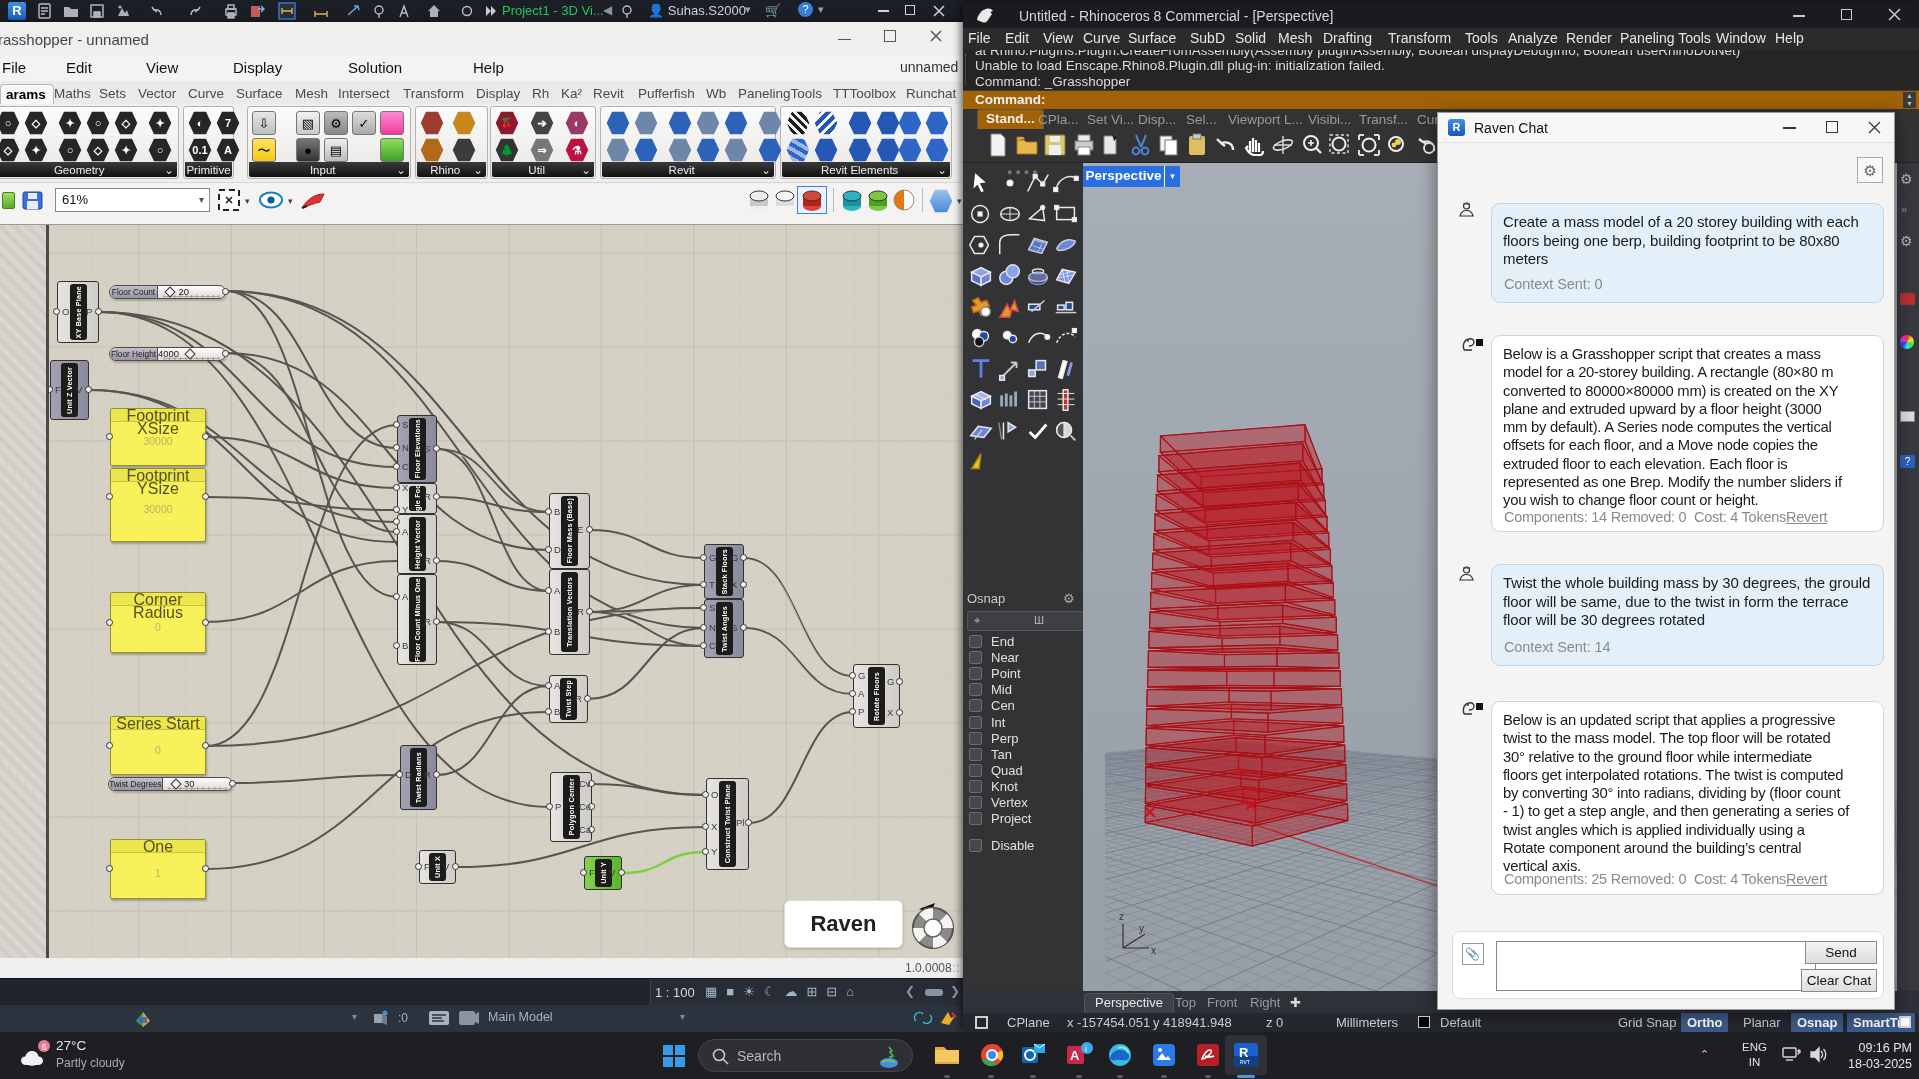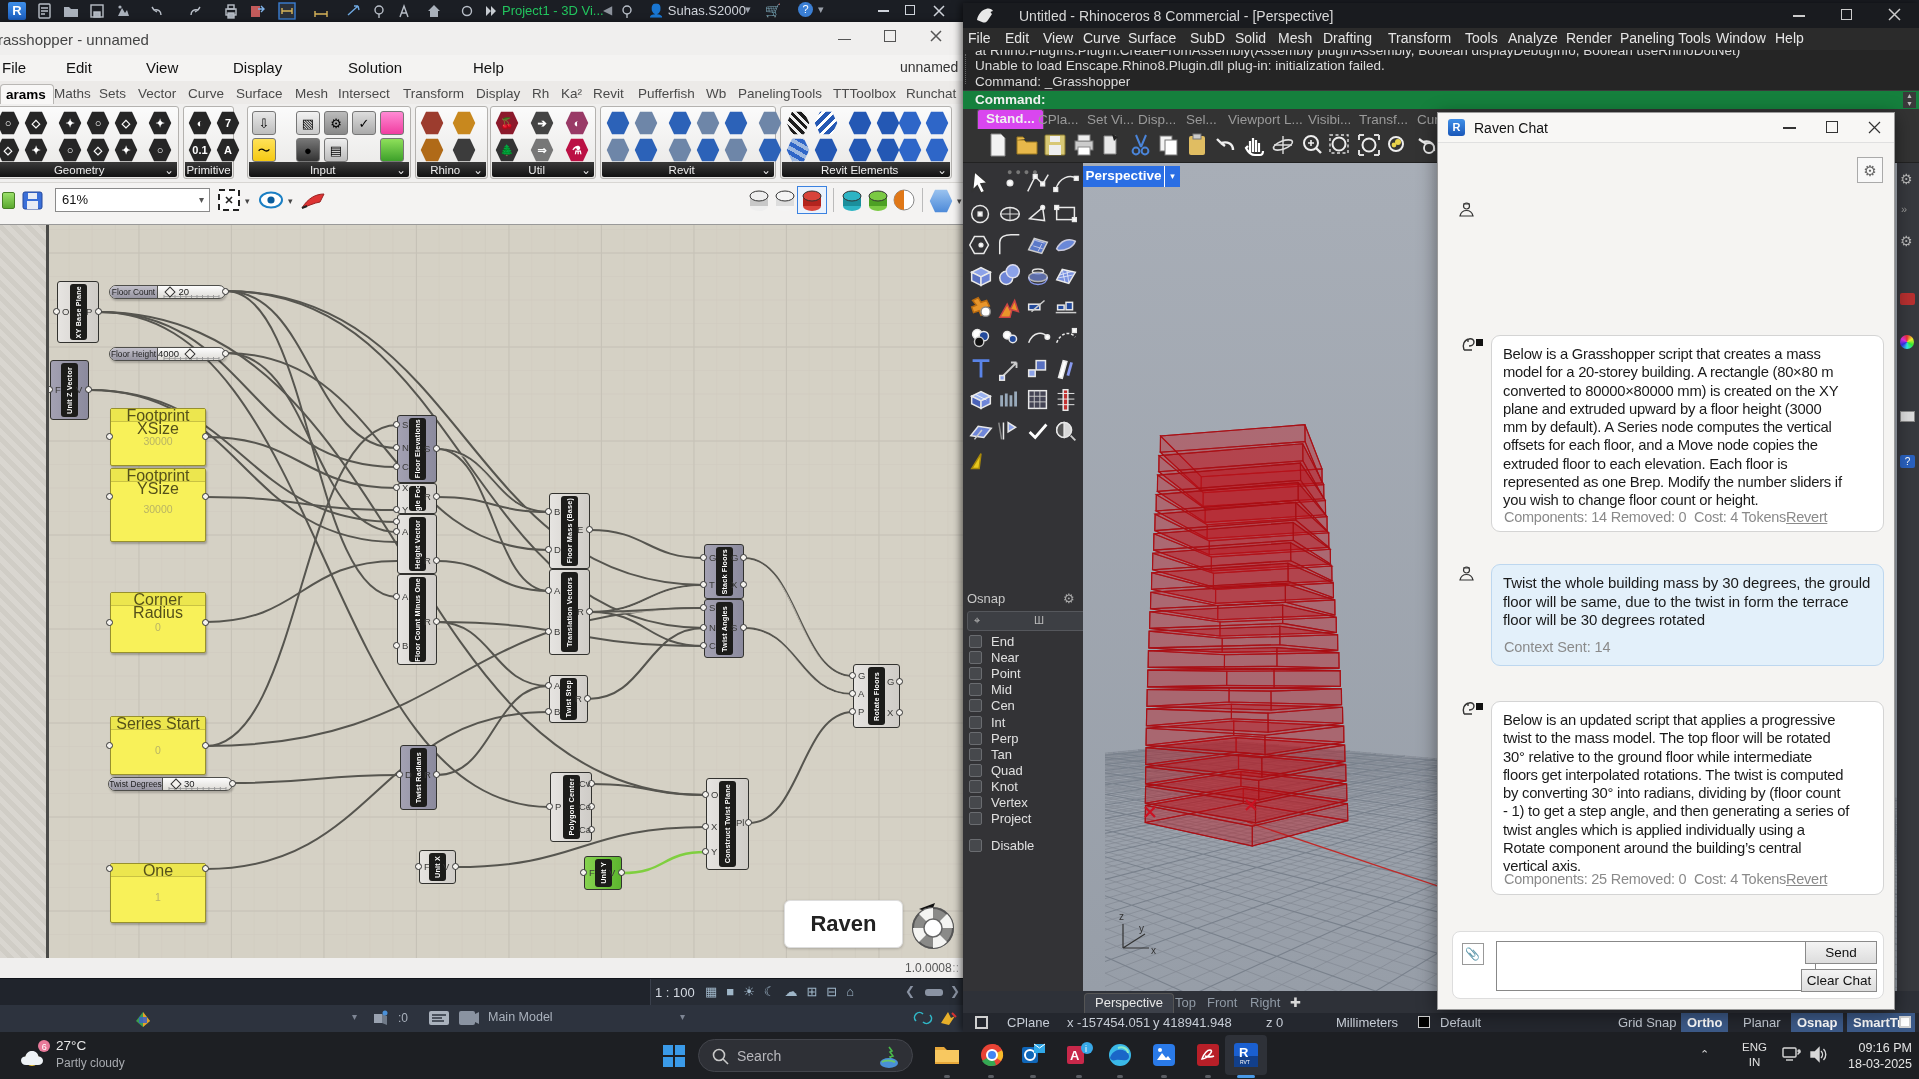--- a/index.html
+++ b/index.html
@@ -46,21 +46,21 @@
 #gbtn{position:absolute;left:784px;top:675px;width:119px;height:48px;background:#fff;border:1px solid #ddd;border-radius:6px;box-shadow:0 1px 3px rgba(0,0,0,.2);font-size:22px;font-weight:700;color:#222;text-align:center;line-height:46px}
 
 #rvb1{left:0;top:978px;width:963px;height:27px;background:#272c35;border-top:1px solid #11141a}
 #rvb2{left:0;top:1005px;width:963px;height:27px;background:#2d333e;color:#aab2bd;font-size:12.5px}
 
 #rh{left:963px;top:3px;width:956px;height:1029px;background:#2e3138;box-shadow:-2px 0 8px rgba(0,0,0,.6)}
 .rh-title{position:absolute;left:0;top:0;width:100%;height:25px;background:#191b1f;color:#d8d8d8;font-size:14px}
 .rh-menu{position:absolute;left:0;top:25px;width:100%;height:22px;background:#2b2b2b;color:#e6e6e6;font-size:14px}
 .rh-menu b{position:absolute;top:2px;font-weight:400}
 .rh-cmd{position:absolute;left:0;top:47px;width:100%;height:41px;background:#252525;color:#dcdcdc;font-size:13.5px;overflow:hidden;border-bottom:1px solid #3a3a3a}
-.rh-prompt{position:absolute;left:0;top:88px;width:100%;height:18px;background:#15803d;color:#f0f0f0;font-size:13.5px;font-weight:700}
+.rh-prompt{position:absolute;left:0;top:88px;width:100%;height:18px;background:#a16207;color:#f0f0f0;font-size:13.5px;font-weight:700}
 .rh-tabs{position:absolute;left:0;top:106px;width:100%;height:20px;background:#333333;color:#9a9a9a;font-size:13.5px}
 .rh-toolbar{position:absolute;left:0;top:126px;width:100%;height:34px;background:#333333;border-bottom:1px solid #222}
 .rh-left{position:absolute;left:0;top:160px;width:120px;height:828px;background:#333336}
 .rh-right{position:absolute;left:934px;top:160px;width:22px;height:828px;background:#37393e}
 .rh-vtabs{position:absolute;left:0;top:988px;width:100%;height:22px;background:#2e3138;color:#909aa5;font-size:13px}
 .rh-status{position:absolute;left:0;top:1010px;width:100%;height:19px;background:#24272e;color:#c7cdd6;font-size:13px}
 .osnap-cb{position:absolute;width:13px;height:13px;background:#46484c;border:1px solid #6a6c70;border-radius:2px}
 .osnap-t{position:absolute;color:#e0e0e0;font-size:13px}
 
 #raven{left:1437px;top:112px;width:458px;height:898px;background:#f5f4f2;border:1px solid #9a9a9a;box-shadow:0 4px 18px rgba(0,0,0,.45)}
@@ -563,21 +563,21 @@
           <div class="yv">0</div>
         </div>
         <div class="port" style="left:106px;top:393.5px"></div>
         <div class="port" style="left:202px;top:393.5px"></div>
         <div class="ypanel" style="left:110px;top:491px;width:96px;height:59px">
           <div class="yt">Series Start</div>
           <div class="yv">0</div>
         </div>
         <div class="port" style="left:106px;top:516.5px"></div>
         <div class="port" style="left:202px;top:516.5px"></div>
-        <div class="ypanel" style="left:110px;top:638px;width:96px;height:60px">
+        <div class="ypanel" style="left:110px;top:614px;width:96px;height:60px">
           <div class="yt">One</div>
           <div class="yv">1</div>
         </div>
         <div class="port" style="left:106px;top:640.0px"></div>
         <div class="port" style="left:202px;top:640.0px"></div>
         <div class="slider" style="left:109px;top:60px;width:117px">
           <div class="sl" style="width:48px;line-height:13px">Floor Count</div>
           <svg style="position:absolute;right:3px;top:0" width="61" height="13">
             <line x1="3.0" y1="9" x2="3.0" y2="12" stroke="#999" stroke-width="1"></line>
             <line x1="8.5" y1="9" x2="8.5" y2="12" stroke="#999" stroke-width="1"></line>
@@ -731,21 +731,21 @@
         <div style="position:absolute;left:12px;top:-7px;white-space:nowrap">at Rhino.PlugIns.PlugIn.CreateFromAssembly(Assembly pluginAssembly, Boolean displayDebugInfo, Boolean useRhinoDotNet)</div>
         <div style="position:absolute;left:12px;top:8px">Unable to load Enscape.Rhino8.Plugin.dll plug-in: initialization failed.</div>
         <div style="position:absolute;left:12px;top:24px">Command: _Grasshopper</div>
         <div style="position:absolute;left:2px;top:4px;width:3px;height:30px;border-left:1px dotted #666"></div>
       </div>
       <div class="rh-prompt">
         <span style="position:absolute;left:12px;top:1px">Command:</span>
         <div style="position:absolute;right:3px;top:1px;width:13px;height:16px;background:#3a3a3a;color:#bbb;font-size:7px;text-align:center;line-height:8px">▲<br>▼</div>
       </div>
       <div class="rh-tabs">
-        <span style="position:absolute;left:14px;top:0;background:#d946ef;border:1px solid #555;border-bottom:none;border-radius:3px 3px 0 0;padding:1px 8px 3px;color:#f0f0f0;font-weight:700">Stand...</span>
+        <span style="position:absolute;left:14px;top:0;background:#a16207;border:1px solid #555;border-bottom:none;border-radius:3px 3px 0 0;padding:1px 8px 3px;color:#f0f0f0;font-weight:700">Stand...</span>
         <span style="position:absolute;left:75px;top:3px">CPla...</span>
         <span style="position:absolute;left:124px;top:3px">Set Vi...</span>
         <span style="position:absolute;left:175px;top:3px">Disp...</span>
         <span style="position:absolute;left:223px;top:3px">Sel...</span>
         <span style="position:absolute;left:265px;top:3px">Viewport L...</span>
         <span style="position:absolute;left:345px;top:3px">Visibi...</span>
         <span style="position:absolute;left:396px;top:3px">Transf...</span>
         <span style="position:absolute;left:454px;top:3px">Cur...</span>
       </div>
       <div class="rh-toolbar">
@@ -1185,20 +1185,21 @@
         <svg style="position:absolute;left:430px;top:8px" width="13" height="13">
           <path d="M1 1L12 12M1 12L12 1" stroke="#333" stroke-width="1.2"></path>
         </svg>
       </div>
       <div style="position:absolute;left:419px;top:44px;width:26px;height:26px;border:1px solid #aaa;background:#f8f8f8;color:#666;font-size:15px;text-align:center;line-height:25px">⚙</div>
       <svg style="position:absolute;left:20px;top:88px" width="17" height="17" viewBox="0 0 17 17" fill="none" stroke="#333" stroke-width="1.2">
         <circle cx="8.5" cy="5" r="3"></circle>
         <path d="M2 15c1-4 4-5.5 6.5-5.5S14 11 15 15z"></path>
         <path d="M5 3h7" stroke-width="1"></path>
       </svg>
+      <div class="bubble bub-u" style="left:53px;top:90px;width:393px;height:100px">Create a mass model of a 20 storey building with each floors being one berp, building footprint to be 80x80 meters<div class="ctx" style="position:absolute;left:12px;bottom:8px">Context Sent: 0</div></div>
       <svg style="position:absolute;left:20px;top:222px" width="26" height="18" viewBox="0 0 26 18">
         <path d="M6 15c-2-5 0-10 5-11 3-1 5 1 5 3 0 3-3 4-5 4m-5 4h8" stroke="#333" stroke-width="1.4" fill="none"></path>
         <circle cx="10" cy="6" r="0.9" fill="#333"></circle>
         <rect x="18" y="4" width="7" height="7" fill="#111"></rect>
       </svg>
       <div class="bubble bub-b" style="left:53px;top:222px;width:393px;height:197px;font-size:14.8px;line-height:18.3px;letter-spacing:-0.25px;white-space:nowrap;overflow:hidden">Below is a Grasshopper script that creates a mass<br>model for a 20-storey building. A rectangle (80×80 m<br>converted to 80000×80000 mm) is created on the XY<br>plane and extruded upward by a floor height (3000<br>mm by default). A Series node computes the vertical<br>offsets for each floor, and a Move node copies the<br>extruded floor to each elevation. Each floor is<br>represented as one Brep. Modify the number sliders if<br>you wish to change floor count or height.<div class="ctx" style="position:absolute;left:12px;bottom:5px;white-space:nowrap">Components: 14 Removed: 0&nbsp;&nbsp;Cost: 4 Tokens<span style="text-decoration:underline">Revert</span></div></div>
       <svg style="position:absolute;left:20px;top:452px" width="17" height="17" viewBox="0 0 17 17" fill="none" stroke="#333" stroke-width="1.2">
         <circle cx="8.5" cy="5" r="3"></circle>
         <path d="M2 15c1-4 4-5.5 6.5-5.5S14 11 15 15z"></path>
         <path d="M5 3h7" stroke-width="1"></path>

